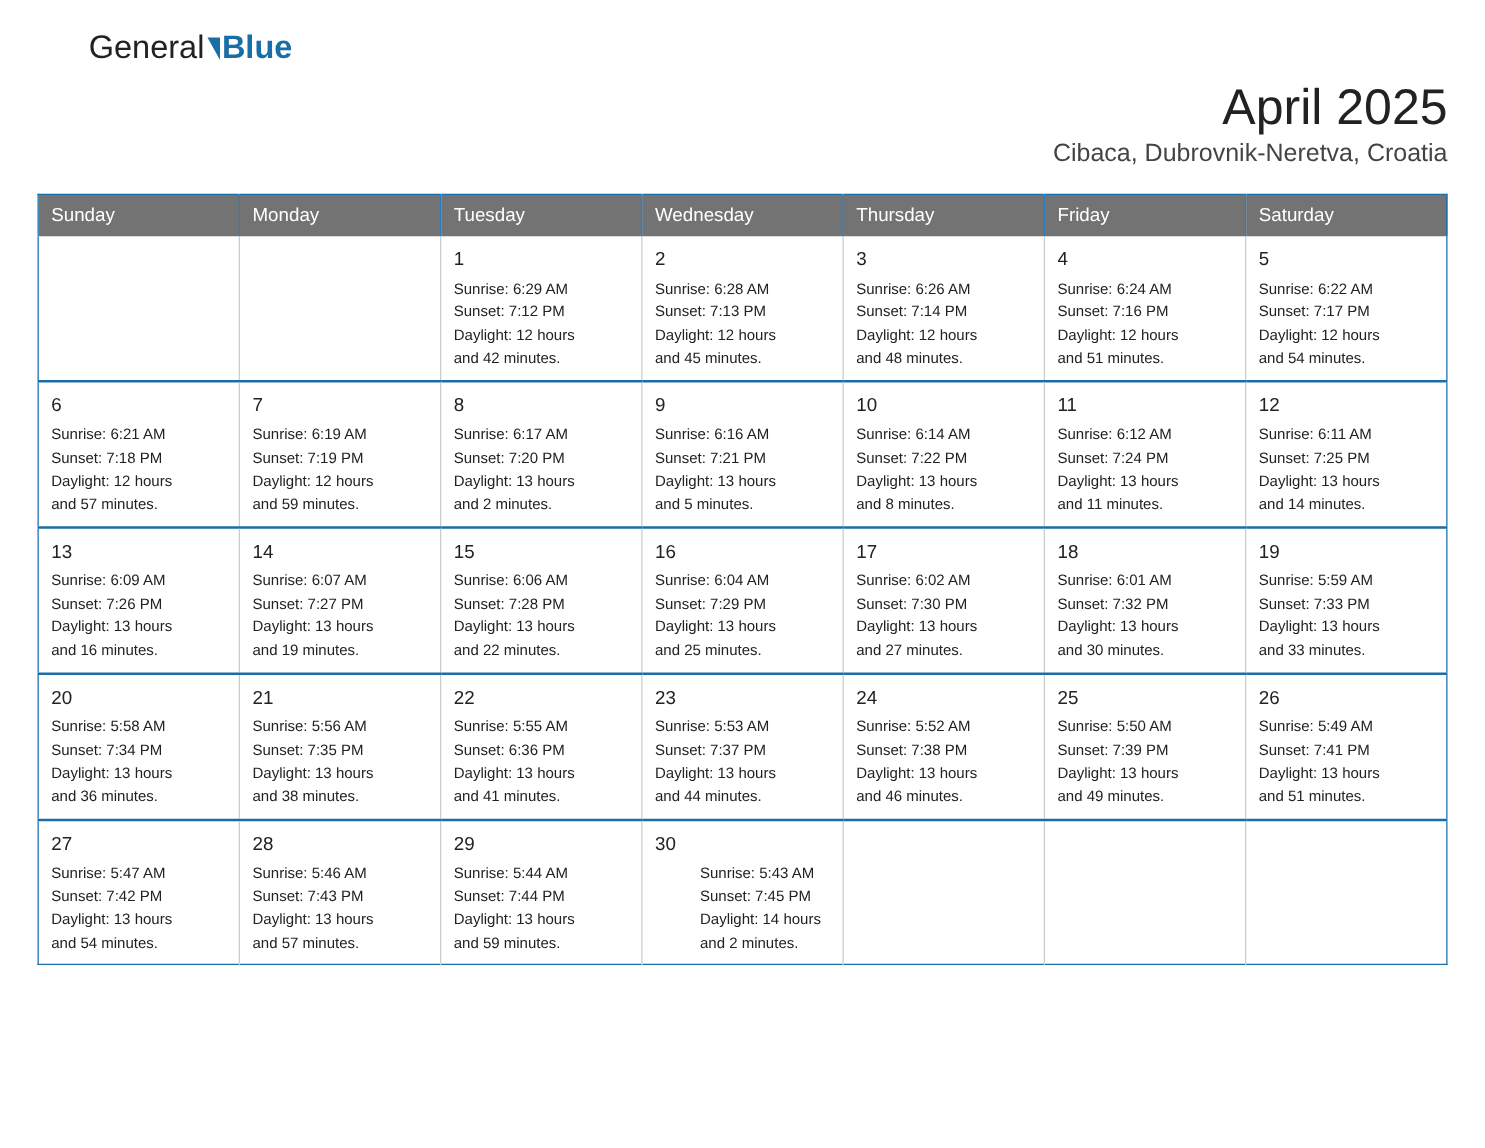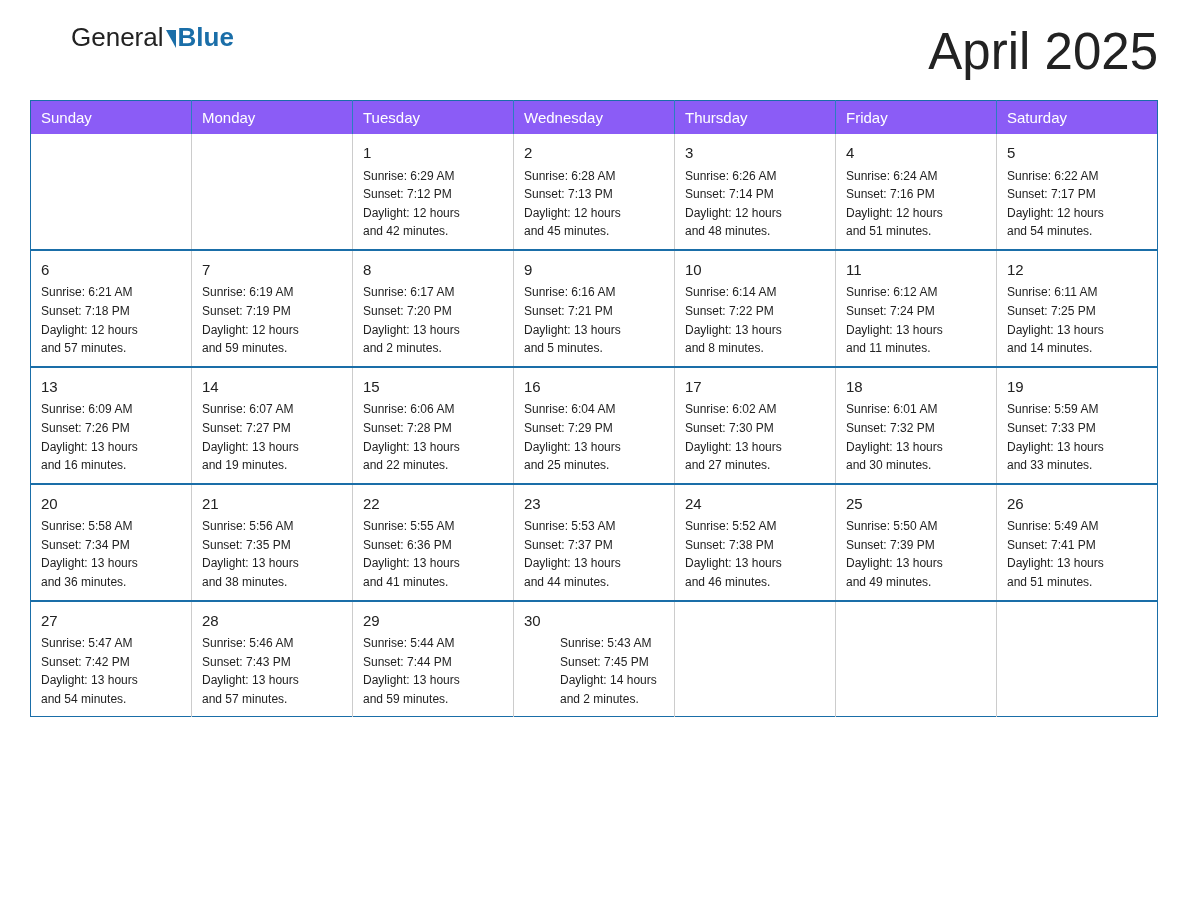--- a/index.html
+++ b/index.html
@@ -43,38 +43,39 @@
       top: 2px;
     }
     .logo-blue {
       color: #1a6ea8;
       font-weight: 700;
     }
     .title-block {
       text-align: right;
     }
     .title-block h1 {
-      font-size: 51px;
+      font-size: 40px;
       font-weight: 300;
       color: #222;
       line-height: 1.1;
+      margin-top: 40px;
     }
     .title-block h2 {
       font-size: 20px;
       font-weight: 400;
       color: #444;
       margin-top: 4px;
     }
     .calendar {
       width: 100%;
       border-collapse: collapse;
       border: 1px solid #1a6ea8;
     }
     .calendar thead tr th {
-      background-color: #8b5cf6;
+      background-color: #737373;
       color: #ffffff;
       font-size: 15px;
       font-weight: 500;
       padding: 8px 10px;
       text-align: left;
       border-right: 1px solid #2a7ec0;
     }
     .calendar thead tr th:last-child {
       border-right: none;
     }
@@ -112,20 +113,21 @@
 <div class="header-row">
   <div class="logo">
     <div class="logo-text">
       <span class="logo-general">General</span>
       <span class="logo-arrow"></span>
       <span class="logo-blue">Blue</span>
     </div>
   </div>
   <div class="title-block">
     <h1>April 2025</h1>
+    <h2>Cibaca, Dubrovnik-Neretva, Croatia</h2>
   </div>
 </div>
 
 <table class="calendar">
   <thead>
     <tr>
     <th>Sunday</th>
         <th>Monday</th>
         <th>Tuesday</th>
         <th>Wednesday</th>

